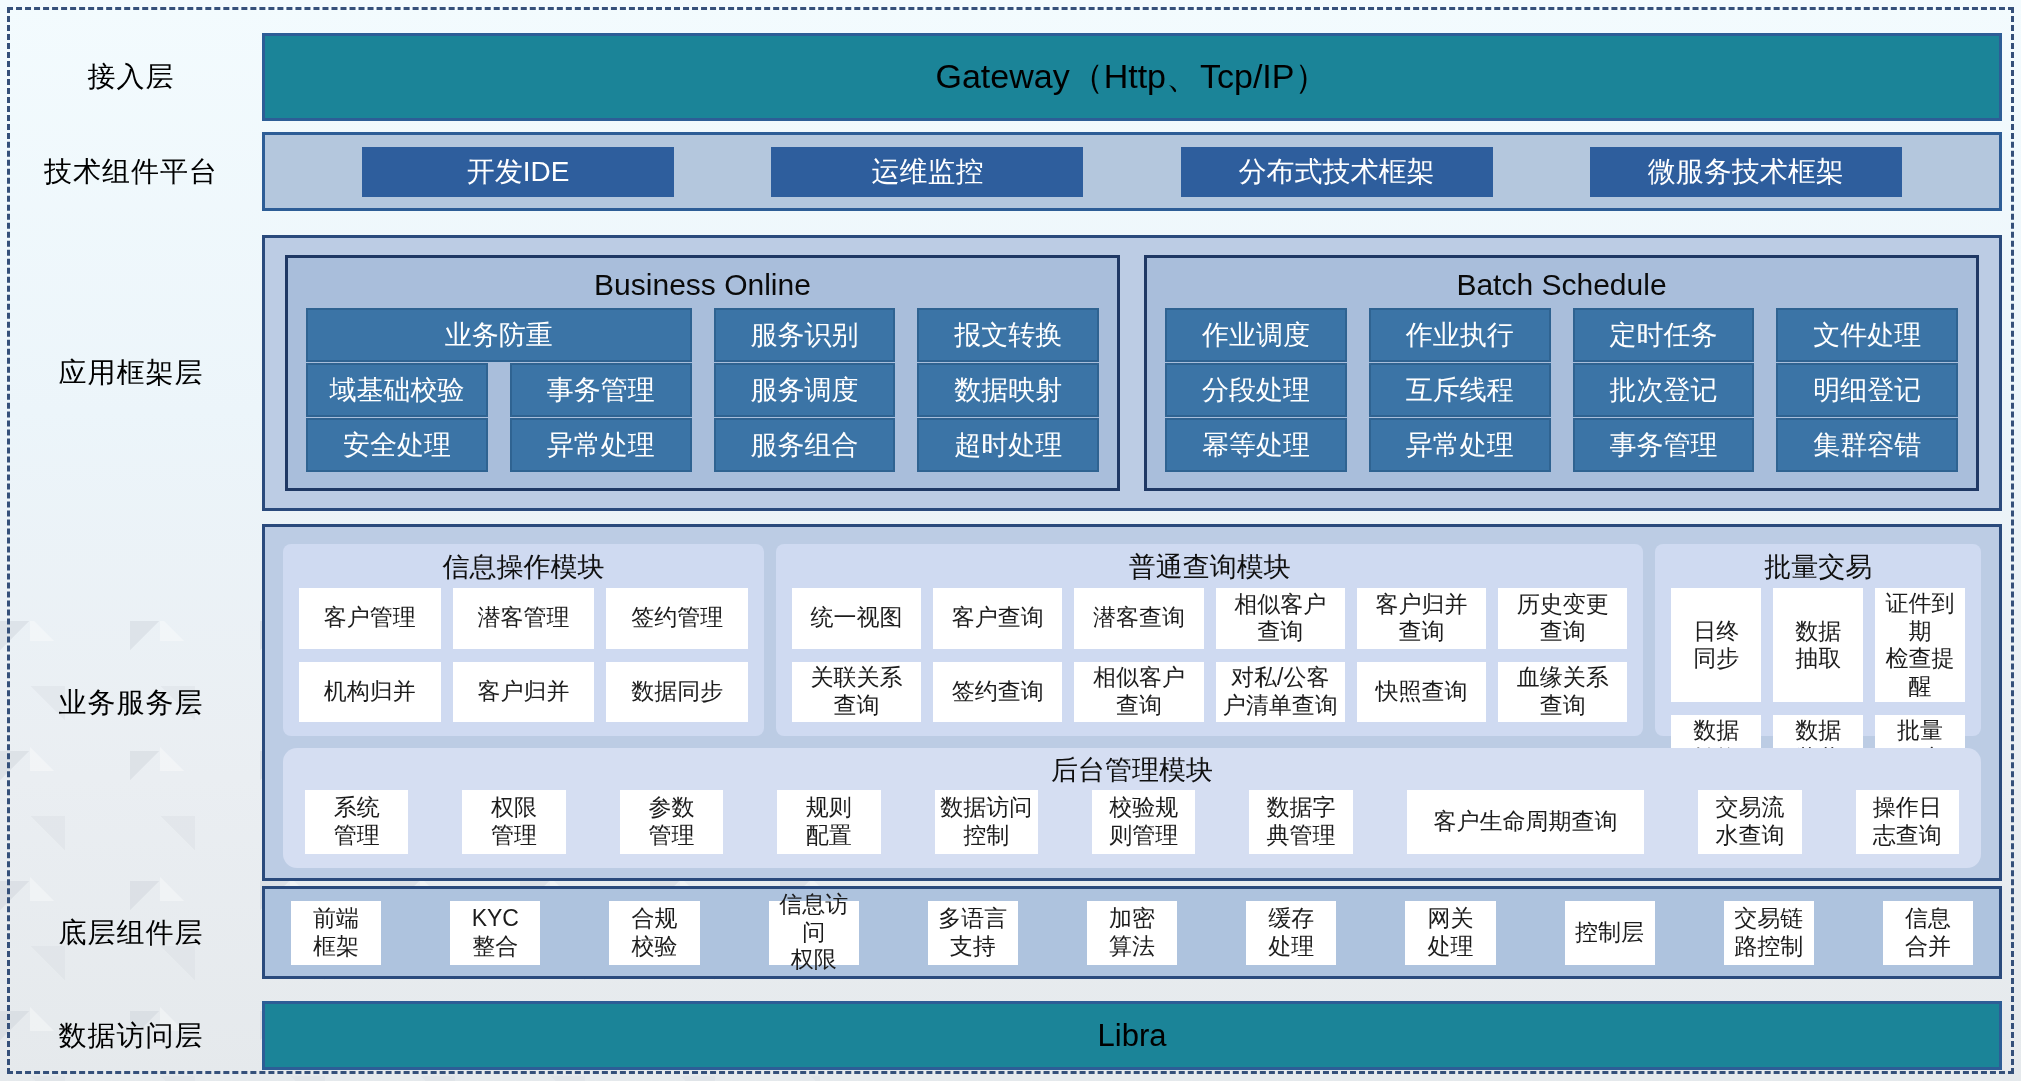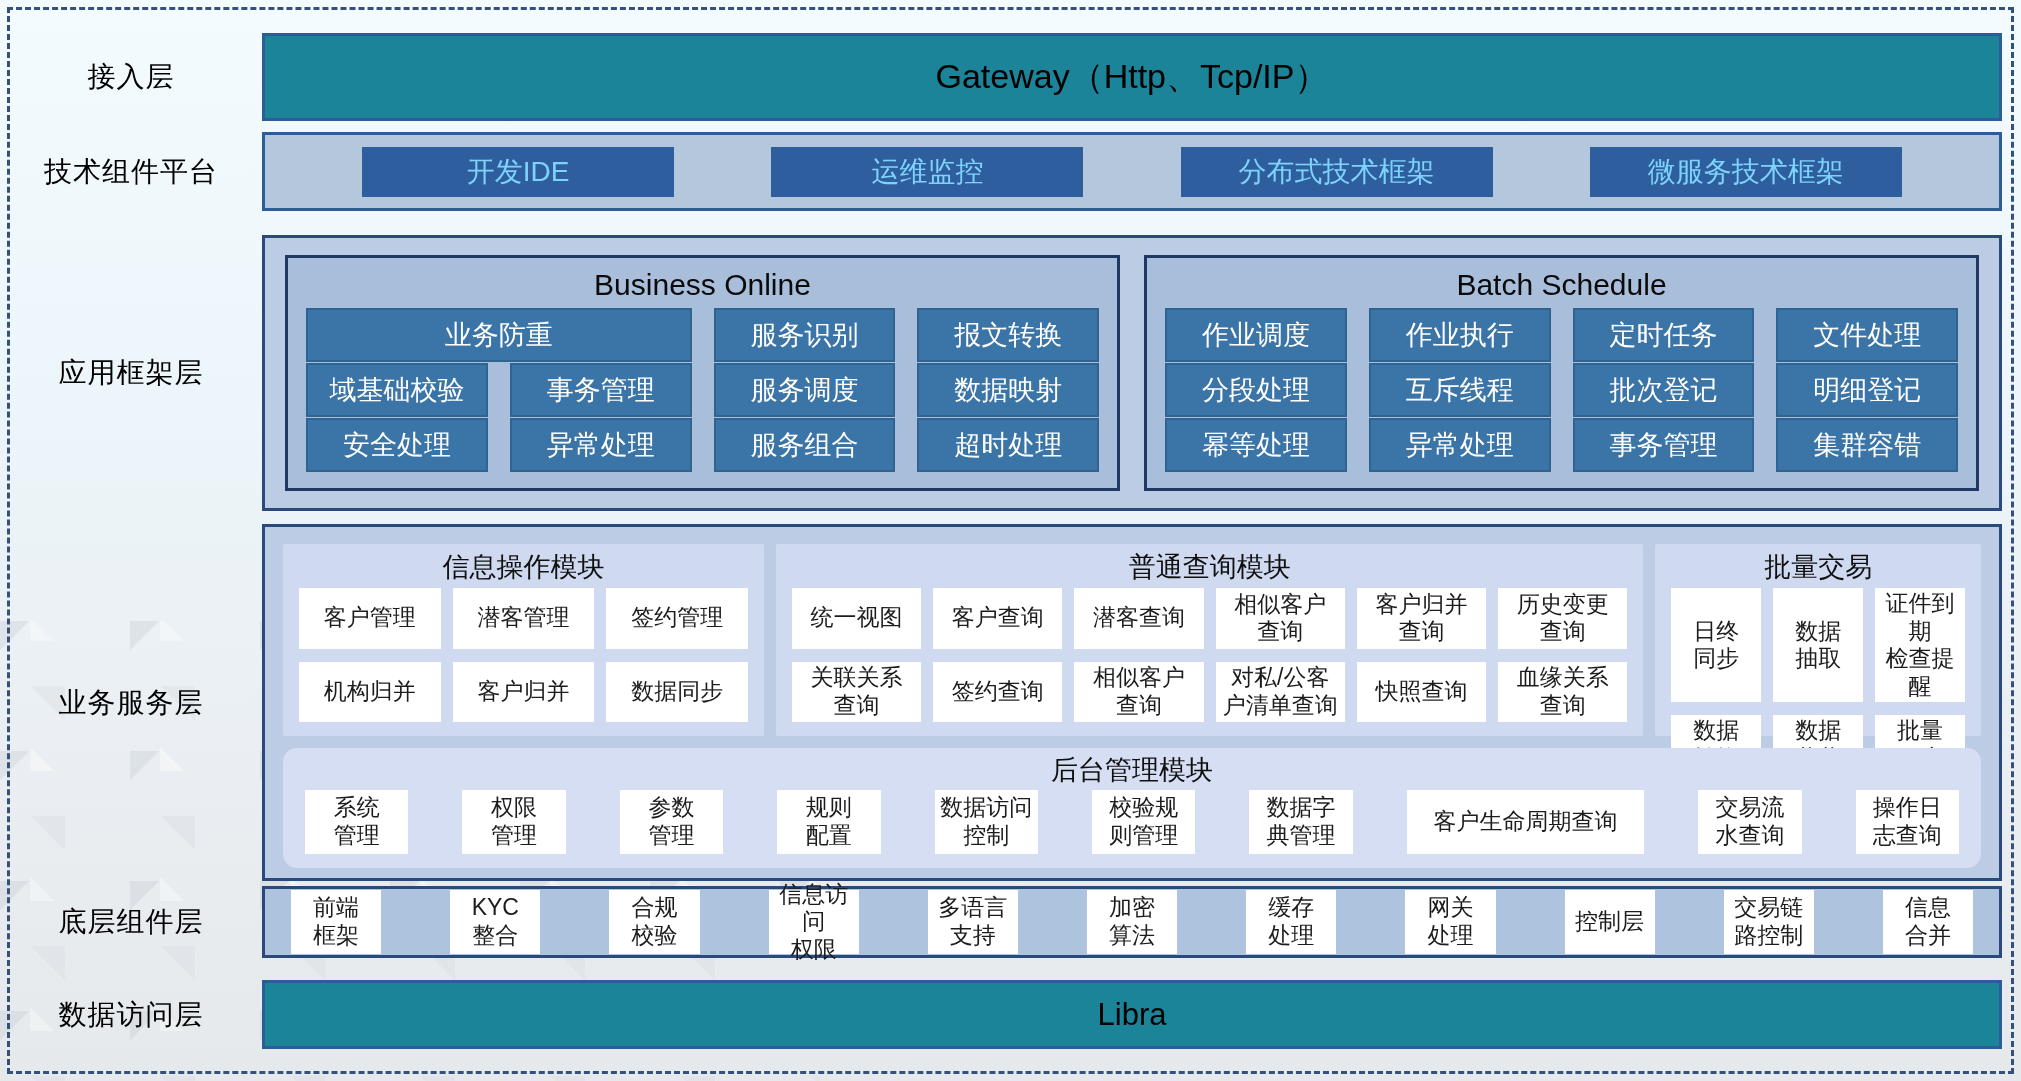--- a/index.html
+++ b/index.html
@@ -26,57 +26,57 @@
 
   .teal-bar{background:#1b8498;border:3px solid #2d5d96;color:#000000;
             display:flex;align-items:center;justify-content:center}
   .row-access .content{height:82px;font-size:34px}
   .row-libra{margin-top:22px}
   .row-libra .content{height:63px;font-size:31px}
 
   .row-tech{margin-top:11px}
   .tech-panel{height:79px;background:#b4c7dd;border:3px solid #2d5d96;box-sizing:border-box;
               display:flex;align-items:center;justify-content:space-evenly}
-  .tech-btn{width:312px;height:50px;background:#2e5e9d;color:#7dd3fc;font-size:28px;
+  .tech-btn{width:312px;height:50px;background:#2e5e9d;color:#ffffff;font-size:28px;
             display:flex;align-items:center;justify-content:center}
 
   .row-app{margin-top:24px}
   .app-panel{height:276px;box-sizing:border-box;background:#bccce4;border:3px solid #2a4a7c;
              padding:17px 20px;display:flex;gap:24px}
   .inner-box{flex:1;background:#a9bedb;border:3px solid #1f3864;box-sizing:border-box;
              padding:4px 18px 16px;display:flex;flex-direction:column}
   .inner-title{text-align:center;font-size:30px;color:#0a0a0a;height:46px;line-height:46px}
   .inner-grid{flex:1;display:grid;grid-template-columns:repeat(4,1fr);gap:1px 22px}
   .blue-btn{background:#3b74a6;border:2px solid #2f6391;color:#fff;font-size:27px;
             display:flex;align-items:center;justify-content:center}
   .span2{grid-column:span 2}
 
   .row-biz{margin-top:13px}
   .biz-panel{height:357px;box-sizing:border-box;background:#bccce4;border:3px solid #2a4a7c;
              padding:17px 18px 10px;display:flex;flex-direction:column;gap:12px}
   .modules{flex:1;display:flex;gap:12px;min-height:0}
-  .module{background:#cfdaf1;border-radius:2px;padding:2px 16px 14px;display:flex;flex-direction:column}
+  .module{background:#cfdaf1;border-radius:8px;padding:2px 16px 14px;display:flex;flex-direction:column}
   .module-info{flex:480 1 0}
   .module-query{flex:893 1 0}
   .module-batch{flex:314 1 0}
   .module-title{text-align:center;font-size:27px;color:#101010;height:42px;line-height:42px}
   .module-grid{flex:1;display:grid;gap:13px 12px}
   .g3{grid-template-columns:repeat(3,1fr)}
   .g6{grid-template-columns:repeat(6,1fr)}
   .cell{background:#fff;color:#1c1c1c;font-size:23px;line-height:1.2;text-align:center;
         white-space:pre-line;display:flex;align-items:center;justify-content:center;padding:2px}
   .admin-box{background:#d5def2;border-radius:14px;padding:2px 22px 14px;
              display:flex;flex-direction:column}
   .admin-title{text-align:center;font-size:27px;color:#101010;height:40px;line-height:40px}
   .admin-row{display:flex;gap:54px;height:64px}
   .admin-row .cell{flex:1}
   .admin-row .w2{flex:2.35}
 
   .row-base{margin-top:5px}
-  .base-panel{height:72px;box-sizing:border-box;background:#aec3de;border:3px solid #2a4a7c;
+  .base-panel{height:93px;box-sizing:border-box;background:#aec3de;border:3px solid #2a4a7c;
               padding:0 26px;display:flex;gap:69px;align-items:center}
   .base-panel .cell{flex:1;height:60px}
 </style>
 </head>
 <body>
 
 <div class="page">
   <div class="texture"></div>
   <div class="frame"></div>
 

